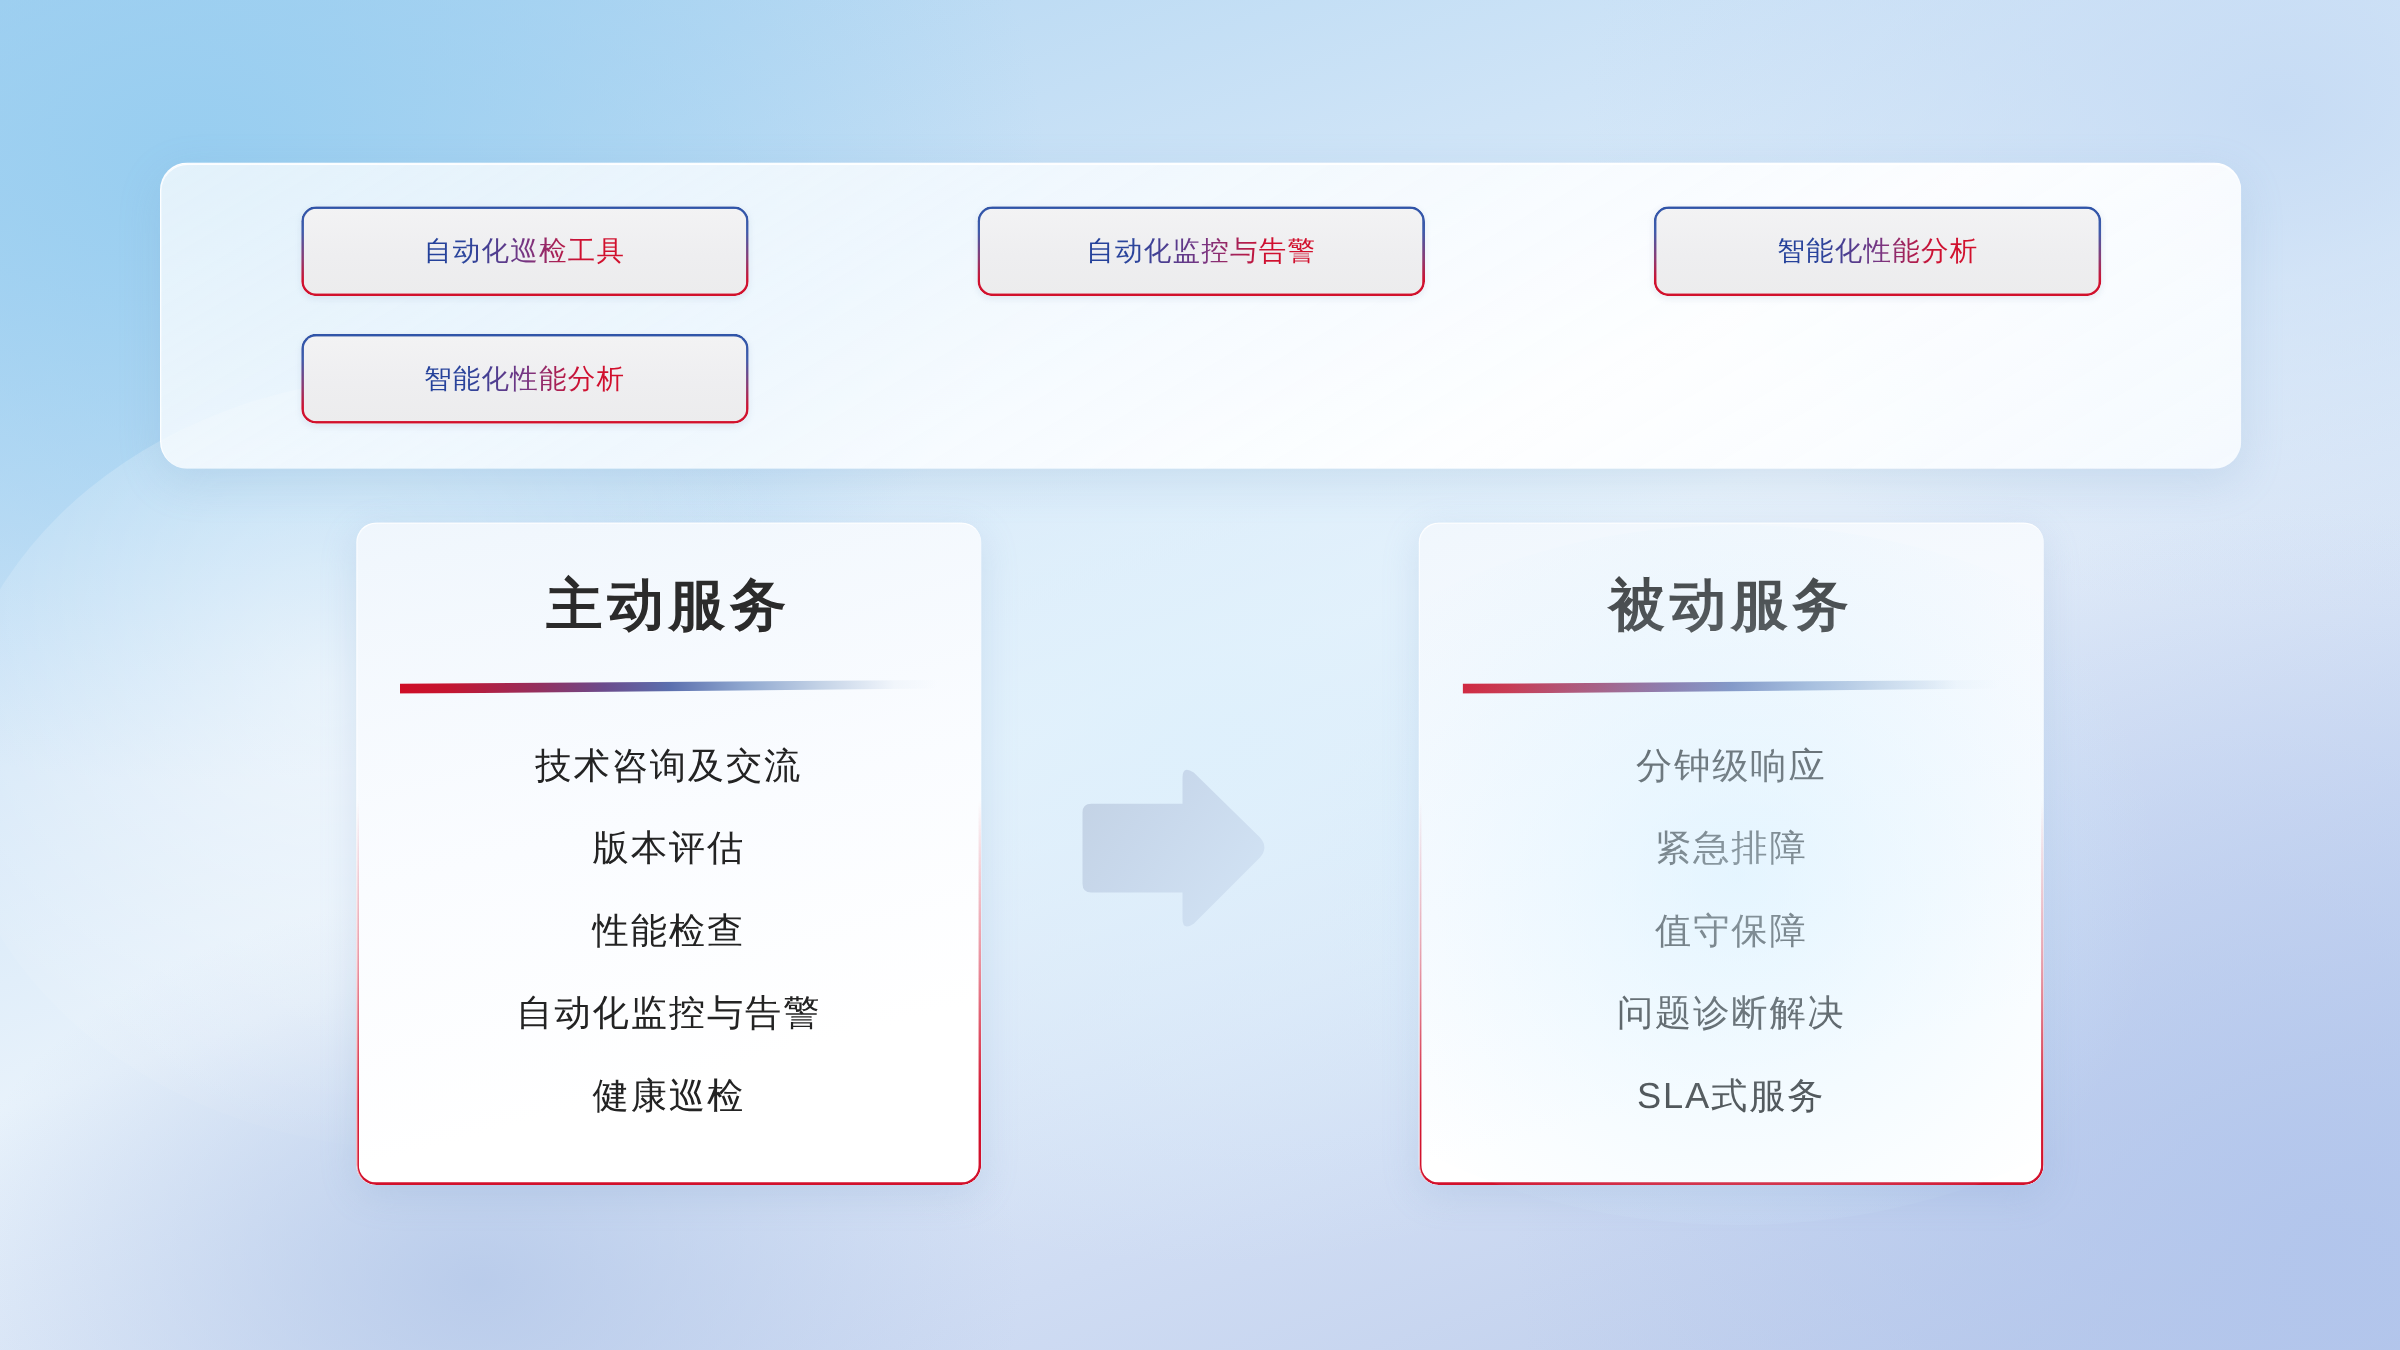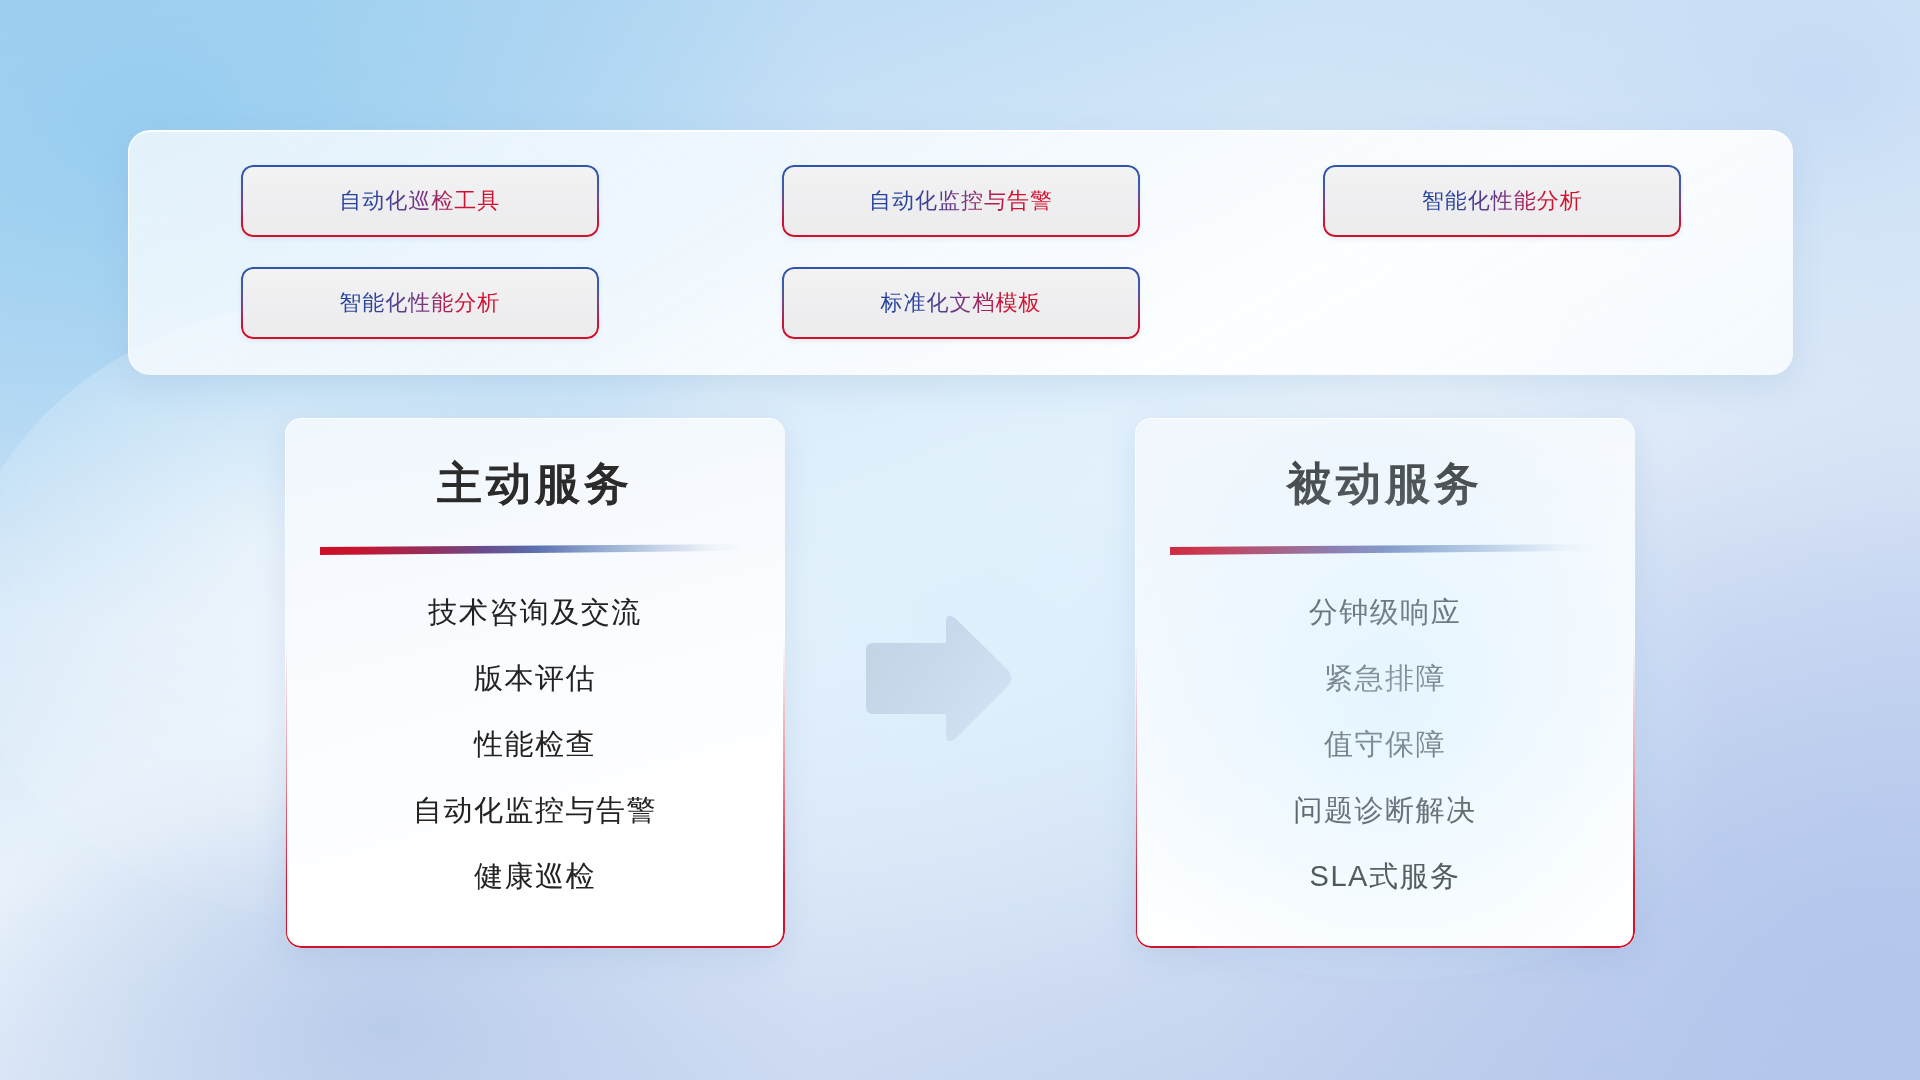--- a/index.html
+++ b/index.html
@@ -164,23 +164,20 @@
     </div>
     <div class="chip">
       <span class="chip-label">自动化监控与告警</span>
     </div>
     <div class="chip">
       <span class="chip-label">智能化性能分析</span>
     </div>
     <div class="chip">
       <span class="chip-label">智能化性能分析</span>
     </div>
-    <div class="chip">
-      <span class="chip-label">标准化文档模板</span>
-    </div>
 
   </div>
 
   <div class="card" id="card-left">
     <div class="card-title">主动服务</div>
     <div class="divider">
       <div class="divider-bar"></div>
     </div>
     <div class="card-list">
       <div class="card-item">技术咨询及交流</div>

